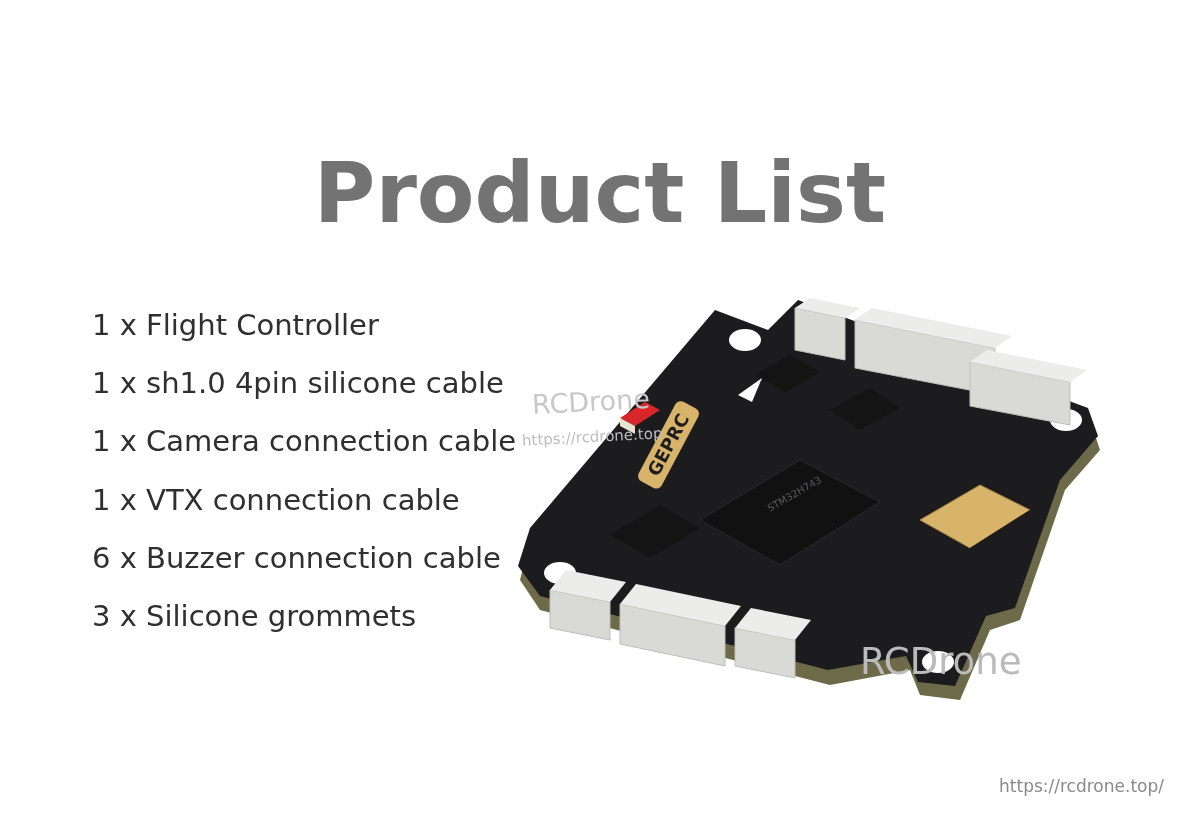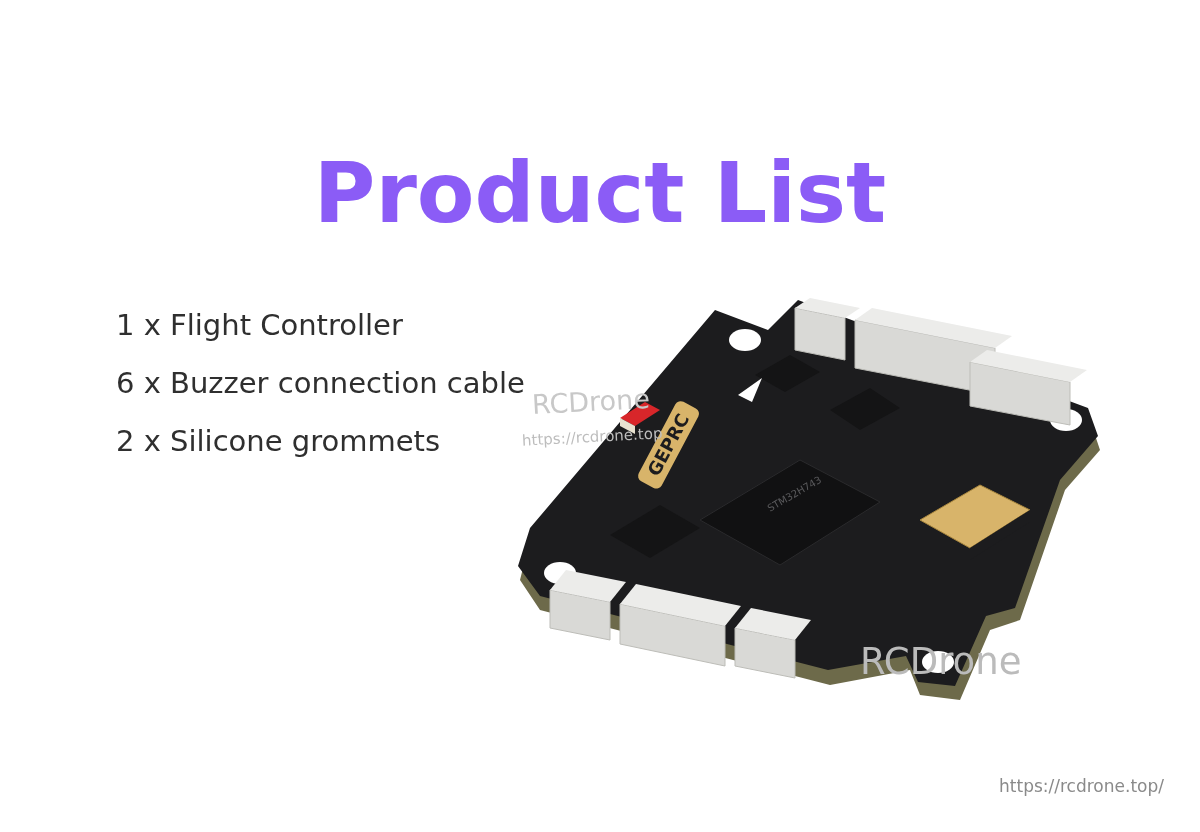--- a/index.html
+++ b/index.html
@@ -2,40 +2,43 @@
 <html><head>
 <meta charset="utf-8">
 <style>
   html, body { margin:0; padding:0; }
   body {
     width:1200px; height:832px; background:#ffffff; position:relative; overflow:hidden;
     font-family:"DejaVu Sans", "Liberation Sans", sans-serif; color:#333333;
   }
   .title {
     position:absolute; left:0; right:0; top:88px; text-align:center;
-    font-size:84px; font-weight:bold; color:#8b5cf6; letter-spacing:0px;
+    font-size:84px; font-weight:bold; color:#737373; letter-spacing:0px;
   }
   .list { position:absolute; left:92px; top:296px; margin:0; padding:0; list-style:none; }
-  .list li { font-size:29px; line-height:58.2px; height:58.2px; color:#2f2f2f; white-space:nowrap;margin-left:24px; }
+  .list li { font-size:29px; line-height:58.2px; height:58.2px; color:#2f2f2f; white-space:nowrap; }
   .wm { position:absolute; color:#c8c8c8; white-space:nowrap; }
   .wm1 { left:532px; top:386px; font-size:27px; transform:rotate(-3deg); }
   .wm2 { left:522px; top:428px; font-size:15px; transform:rotate(-3deg); color:#bdbdbd; }
   .wm3 { left:860px; top:640px; font-size:37px; color:#bbbbbb; z-index:5; }
   .footer-url { position:absolute; right:36px; top:776px; font-size:17px; color:#8a8a8a;margin-left:48px; }
   .product { position:absolute; left:500px; top:290px; width:620px; height:420px; }
 </style>
 </head>
 <body>
 
 <h1 class="title">Product List</h1>
 
 <ul class="list">
   <li>1 x Flight Controller</li>
+  <li>1 x sh1.0 4pin silicone cable</li>
+  <li>1 x Camera connection cable</li>
+  <li>1 x VTX connection cable</li>
   <li>6 x Buzzer connection cable</li>
-  <li>2 x Silicone grommets</li>
+  <li>3 x Silicone grommets</li>
 </ul>
 
 <div class="product">
   <svg width="620" height="420" viewBox="0 0 620 420" xmlns="http://www.w3.org/2000/svg">
 
     <path d="M30 250 L215 30 L270 50 L300 20 L590 130 L600 160 L565 200 L520 330 L490 340 L460 410 L420 405 L410 380 L330 395 L40 320 L20 290 Z" fill="#6d6a4a"></path>
 
     <path d="M30 238 L215 20 L268 40 L298 10 L588 118 L598 146 L560 190 L515 318 L486 326 L455 396 L418 392 L406 366 L328 380 L40 306 L18 276 Z" fill="#1c1c1e"></path>
 
     <ellipse cx="245" cy="50" rx="16" ry="11" fill="#ffffff"></ellipse>

